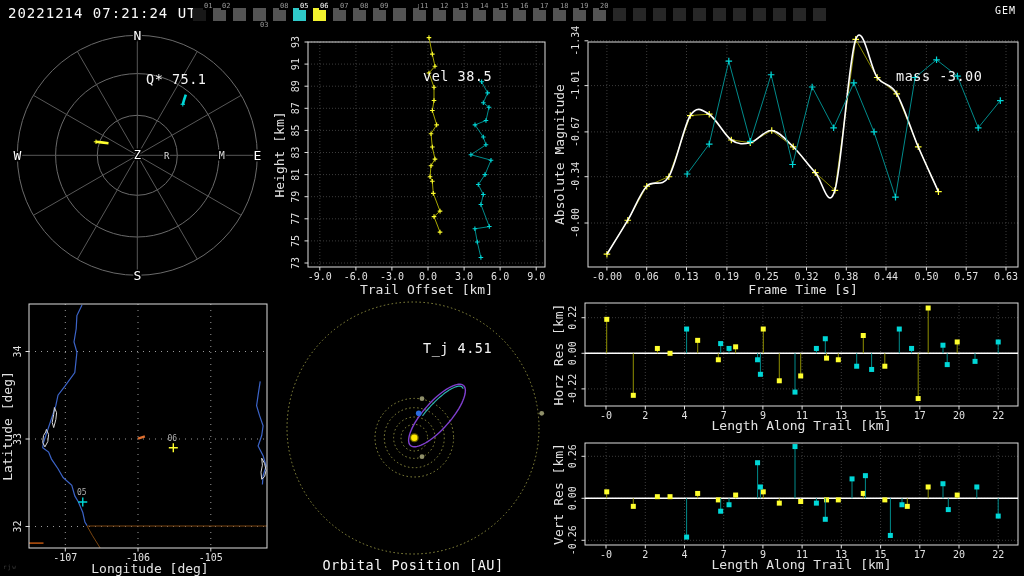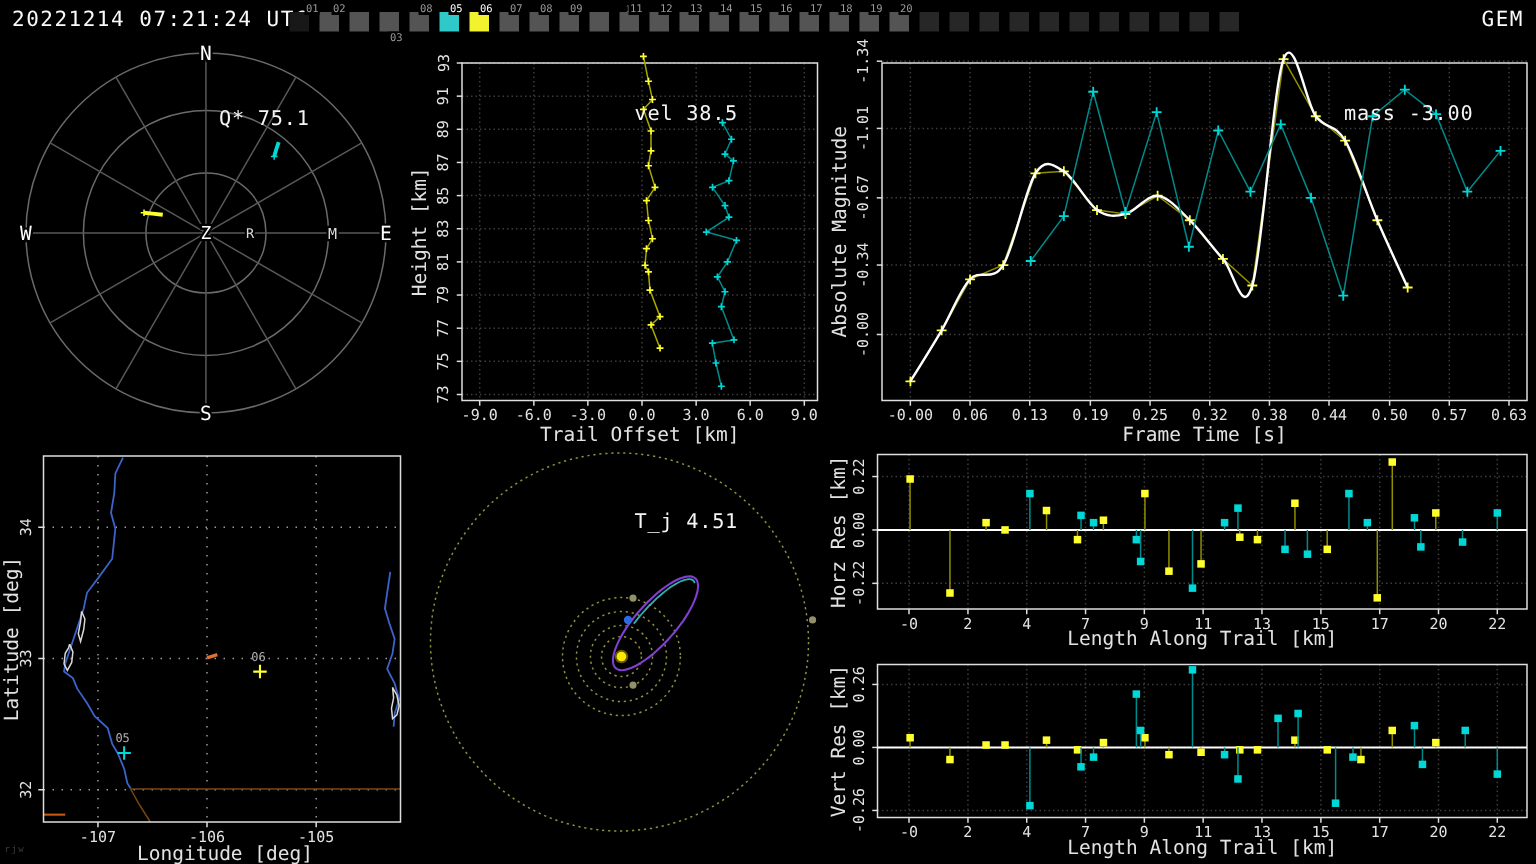--- a/index.html
+++ b/index.html
@@ -3,21 +3,21 @@
 <meta charset="utf-8">
 <style>
   html,body{margin:0;padding:0;background:#000;}
   #stage{position:relative;width:1024px;height:576px;background:#000;overflow:hidden;
          font-family:"DejaVu Sans Mono","Liberation Mono",monospace;color:#f0f0f0;}
   svg{position:absolute;overflow:visible;display:block;}
   .title{position:absolute;font-size:13.5px;color:#f5f5f5;white-space:pre;letter-spacing:0.5px;}
   .right{text-align:left;margin-top:40px;}
   .center{text-align:center;}
   #timestamp{position:absolute;left:8px;top:5px;font-size:14px;letter-spacing:1px;color:#fafafa;}
-  #shower{position:absolute;right:8px;top:5px;font-size:14px;letter-spacing:1px;color:#fafafa;}
+  #shower{position:absolute;right:8px;top:5px;font-size:10px;letter-spacing:1px;color:#fafafa;}
   #framestrip{position:absolute;left:0;top:0;width:1024px;height:28px;}
   .fsq{position:absolute;top:8px;width:13px;height:13px;}
   .fsq.start{background:#181818;}
   .fsq.off{background:#545454;}
   .fsq.dark{background:#272727;}
   .fsq.cyan{background:#2fc9c9;}
   .fsq.yellow{background:#f2f22e;}
   .flab{position:absolute;top:2px;font-size:7px;line-height:8px;color:#9a9a9a;background:#000;padding:0 1px;}
   .flab.hot{color:#ffffff;}
   #watermark{position:absolute;left:3px;top:563px;font-size:6px;color:#3a3a3a;letter-spacing:1px;}
@@ -696,14 +696,15 @@
         <rect x="974.321325648415" y="484.46830427892235" width="5" height="5" fill="#00d7d7"></rect>
         <polyline points="998.2,498.3 998.2,516.1" fill="none" stroke="#008b8b" stroke-width="1"></polyline>
         <rect x="995.7128447920956" y="513.5649762282092" width="5" height="5" fill="#00d7d7"></rect>
       </g>
     </svg>
 
   <div class="title right" style="left:146px;top:31px;width:120px">Q* 75.1</div>
   <div class="title right" style="left:423px;top:28px;width:120px">vel 38.5</div>
   <div class="title right" style="left:896px;top:28px;width:120px">mass -3.00</div>
   <div class="title right" style="left:423px;top:300px;width:120px">T_j 4.51</div>
+  <div class="title center" style="left:288px;top:557px;width:250px">Orbital Position [AU]</div>
   <div id="watermark">rjw</div>
 </div>
 
 </body></html>

